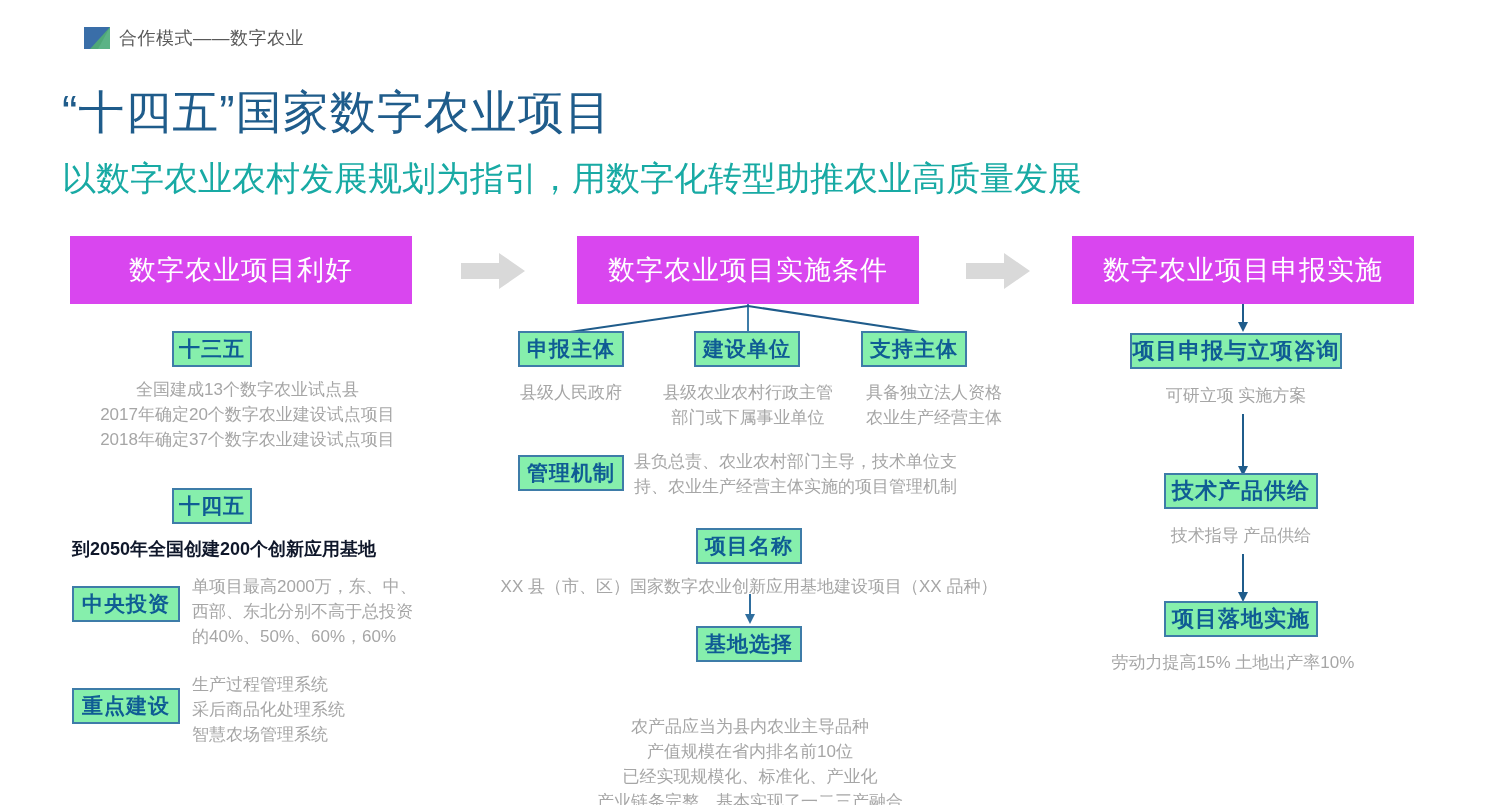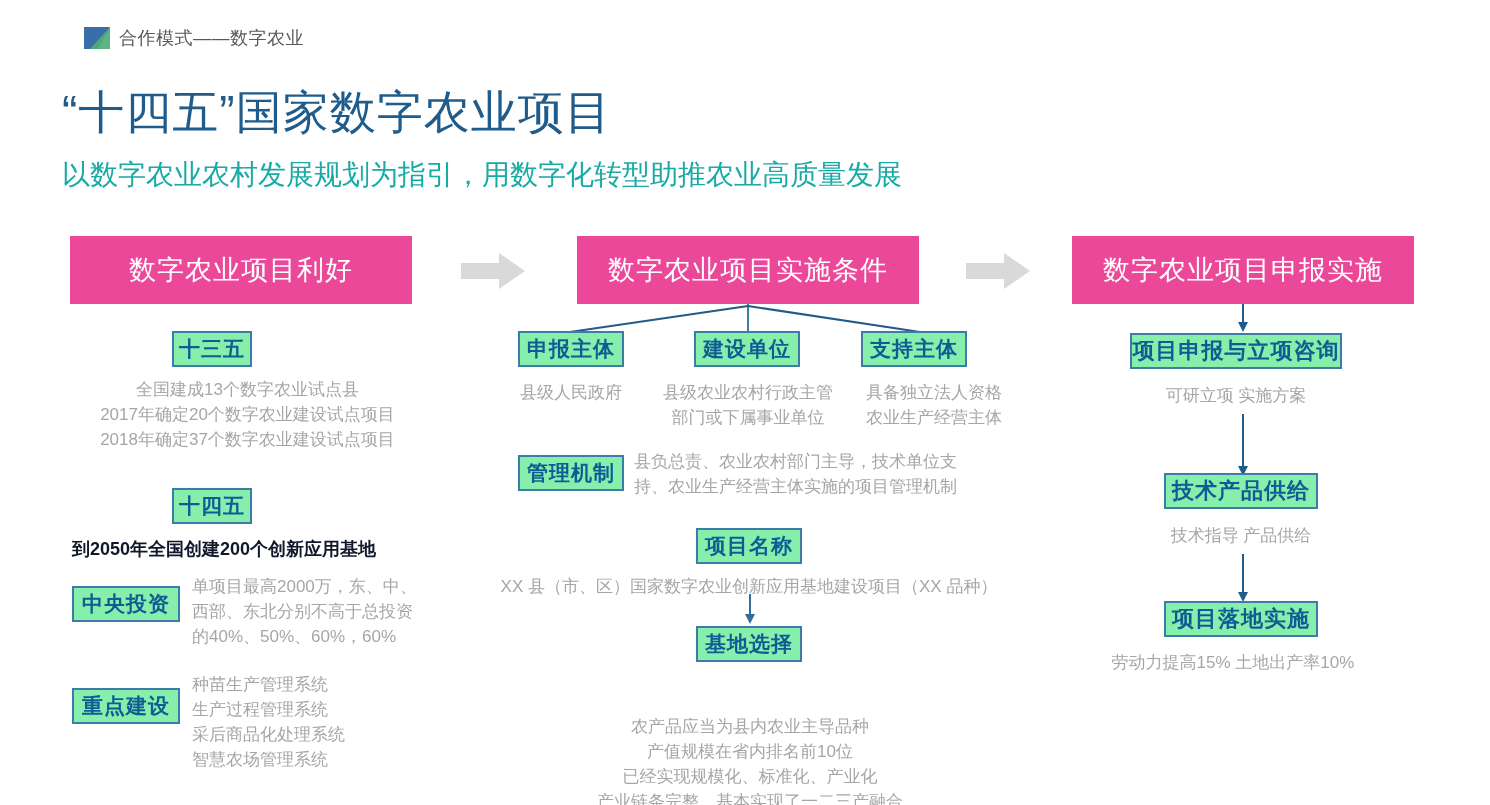--- a/index.html
+++ b/index.html
@@ -49,30 +49,30 @@
     font-size: 46px;
     font-weight: normal;
     color: #1f5c8b;
     letter-spacing: 1px;
     white-space: nowrap;
   }
   #sub-title {
     position: absolute;
     left: 62px;
     top: 156px;
-    font-size: 28px;
+    font-size: 34px;
     color: #18aaa4;
     letter-spacing: 0px;
     white-space: nowrap;
   }
 
   
   .col-header {
     position: absolute;
-    background: #ec4899;
+    background: #d946ef;
     color: #ffffff;
     display: flex;
     align-items: center;
     justify-content: center;
     font-size: 27px;
     letter-spacing: 1px;
     height: 68px;
     white-space: nowrap;
   }
   #header-1 { left: 70px;   top: 236px; width: 342px; }
@@ -176,21 +176,20 @@
 
   <div class="body-text lft" style="left:192px; top:574px; width:260px;">
     <span class="stack-line">单项目最高2000万，东、中、</span>
     <span class="stack-line">西部、东北分别不高于总投资</span>
     <span class="stack-line">的40%、50%、60%，60%</span>
   </div>
 
   <div class="chip" style="left:72px; top:688px; width:108px;">重点建设</div>
 
   <div class="body-text lft" style="left:192px; top:672px; width:260px;">
-    <span class="stack-line">种苗生产管理系统</span>
     <span class="stack-line">生产过程管理系统</span>
     <span class="stack-line">采后商品化处理系统</span>
     <span class="stack-line">智慧农场管理系统</span>
   </div>
 
   <svg class="connector" style="left:500px; top:304px; width:500px; height:28px;" viewBox="0 0 500 28">
     <line x1="248" y1="0" x2="248" y2="28" stroke="#3e7ca8" stroke-width="2"></line>
     <line x1="248" y1="2" x2="70" y2="28" stroke="#1f5c8b" stroke-width="2"></line>
     <line x1="248" y1="2" x2="420" y2="28" stroke="#1f5c8b" stroke-width="2"></line>
   </svg>

